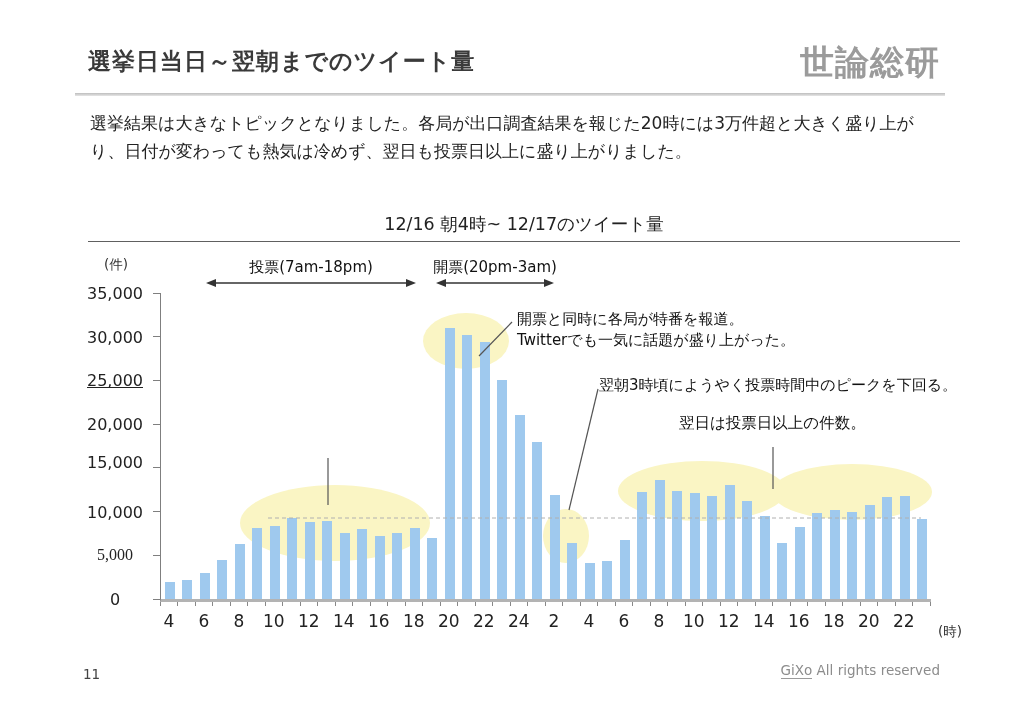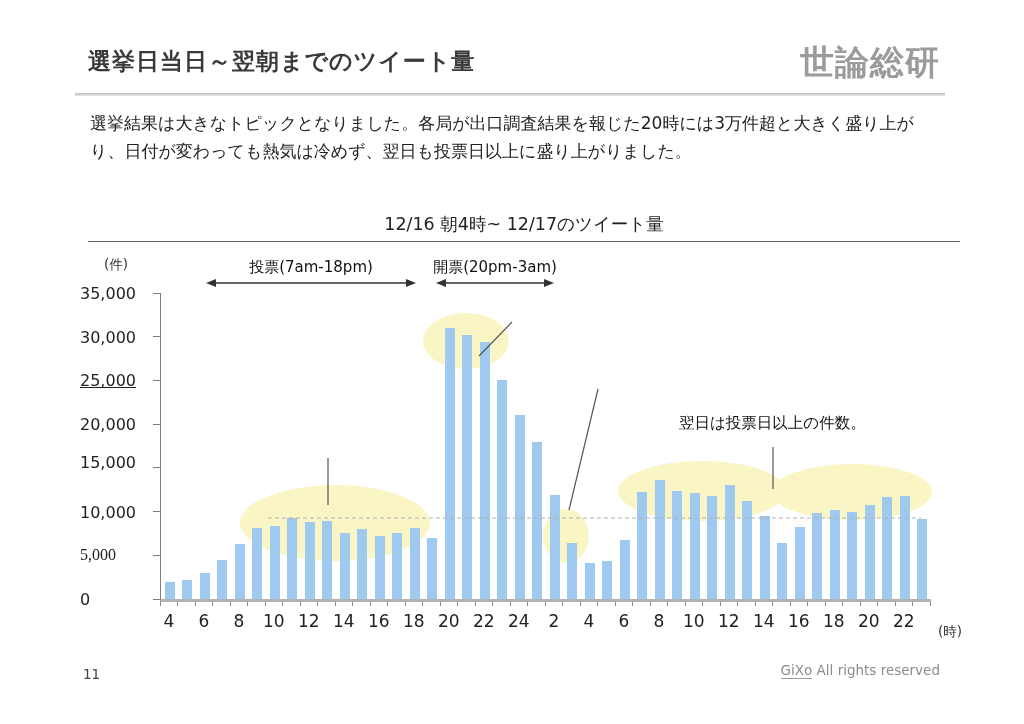--- a/index.html
+++ b/index.html
@@ -11,21 +11,21 @@
   .page-title{left:88px;top:46px;font-size:23px;font-weight:600;color:#3a3a3a;letter-spacing:1px;}
   .logo{top:40px;right:84px;font-size:34px;font-weight:800;color:#9b9b9b;letter-spacing:1px;}
   .header-rule{left:75px;top:93px;width:870px;height:3px;background:linear-gradient(#bdbdbd,#e6e6e6);}
   .intro{left:90px;top:110px;width:848px;font-size:17px;line-height:1.62;color:#222;}
   .chart-title{left:88px;top:212px;width:872px;text-align:center;font-size:17.5px;color:#222;}
   .chart-title-rule{left:88px;top:241px;width:872px;height:1px;background:#606060;}
   .unit-y{left:104px;top:256px;font-size:13.5px;color:#333;}
   .unit-x{left:938px;top:623px;font-size:13.5px;color:#333;}
   #plot{left:160px;top:293px;width:770px;height:306px;border-left:1px solid #7f7f7f;border-bottom:3px solid #b3b3b3;z-index:3;}
   .bar{position:absolute;bottom:0;width:10px;background:#9FC9EE;}
-  .ylabel{position:absolute;left:80px;width:70px;height:18px;text-align:left;font-size:16px;color:#222;z-index:3;}
+  .ylabel{position:absolute;left:80px;width:70px;height:18px;text-align:center;font-size:16px;color:#222;z-index:3;}
   .ytick{position:absolute;height:1px;width:7px;background:#7f7f7f;z-index:3;}
   .xtick{position:absolute;width:1px;height:4px;background:#888;z-index:3;}
   .xlabel{position:absolute;width:40px;text-align:center;font-size:17px;color:#222;z-index:3;}
   .svg-layer{left:0;top:0;width:1024px;height:724px;pointer-events:none;}
   #svg-under{z-index:1;}
   #svg-over{z-index:4;}
   .ann{z-index:5;font-size:15px;color:#111;white-space:pre-line;line-height:21px;}
   .ann1{left:517px;top:309px;}
   .ann2{left:599px;top:375px;}
   .ann3{left:215px;top:416px;width:232px;text-align:center;line-height:22px;}
@@ -217,18 +217,21 @@
 
     <line x1="512" y1="322" x2="479" y2="356" stroke="#555" stroke-width="1.2"></line>
     <line x1="598" y1="389" x2="569" y2="510" stroke="#555" stroke-width="1.2"></line>
     <line x1="328" y1="458" x2="328" y2="505" stroke="#555" stroke-width="1.2"></line>
     <line x1="773" y1="447" x2="773" y2="489" stroke="#555" stroke-width="1.2"></line>
   </svg>
 
   <div class="abs range-label range0">投票(7am-18pm)</div>
   <div class="abs range-label range1">開票(20pm-3am)</div>
 
+  <div class="abs ann ann1">開票と同時に各局が特番を報道。
+Twitterでも一気に話題が盛り上がった。</div>
+  <div class="abs ann ann2">翌朝3時頃にようやく投票時間中のピークを下回る。</div>
   <div class="abs ann ann4">翌日は投票日以上の件数。</div>
 
   <div class="abs page-number">11</div>
   <div class="abs copyright"><span class="brand">GiXo</span><span> All rights reserved</span></div>
 
 </div>
 
 </body></html>

